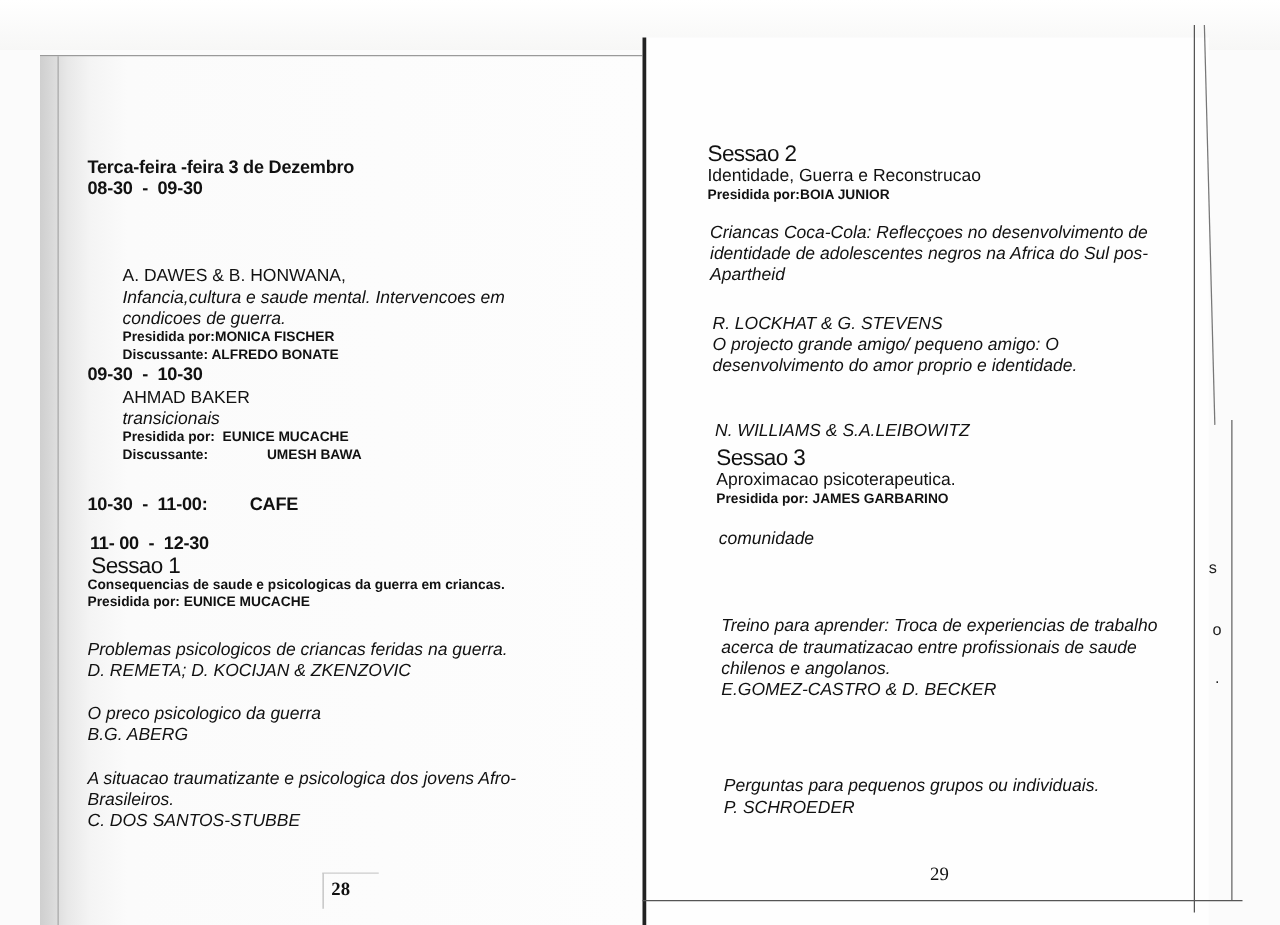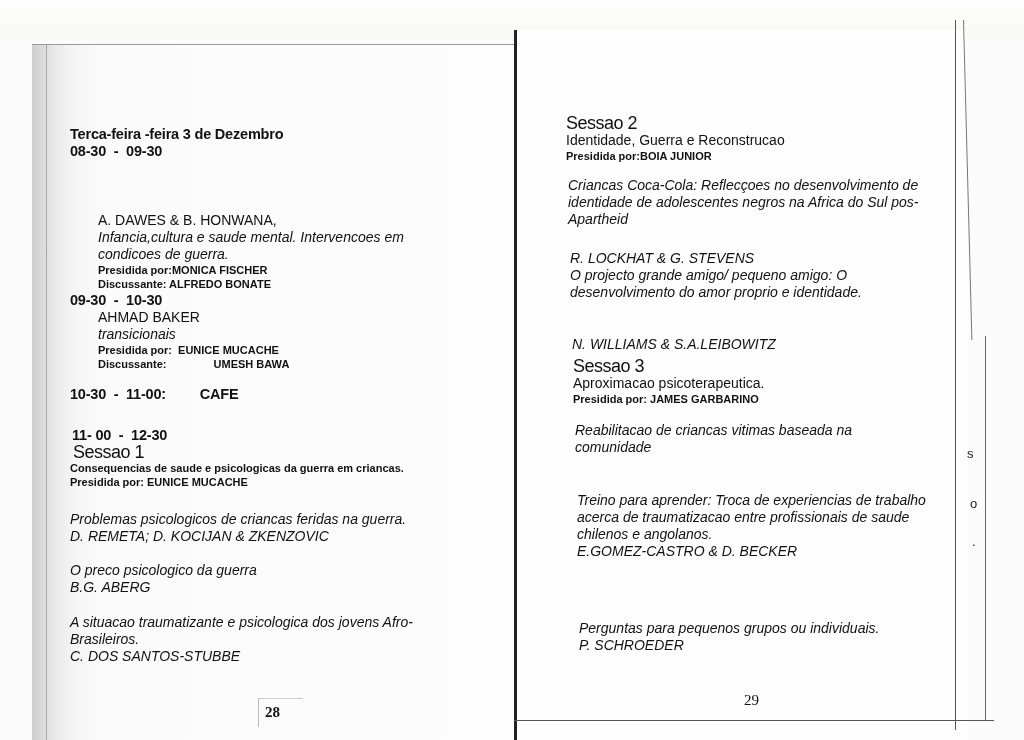--- a/index.html
+++ b/index.html
@@ -90,21 +90,21 @@
       <span>Presidida por:</span>&nbsp;
       <span>EUNICE MUCACHE</span>
     </span>
     <span class="line small-b">
       <span>Discussante:</span><span class="gap-tab2"></span>
       <span>UMESH BAWA</span>
     </span>
   </div>
 </div>
 
-<div class="block hdr" style="left:70px; top:386px;">
+<div class="block hdr" style="left:70px; top:396px;">
   <span style="white-space:pre;">10-30  -  11-00:</span><span class="gap-tab"></span>
   <span>CAFE</span>
 </div>
 
 <div class="block" style="left:70px; top:427px;">
   <span class="line hdr" style="white-space:pre; padding-left:2px;">11- 00  -  12-30</span>
   <span class="line sess" style="padding-left:3px;">Sessao 1</span>
   <span class="line small-b">Consequencias de saude e psicologicas da guerra em criancas.</span>
   <span class="line small-b">Presidida por: EUNICE MUCACHE</span>
 </div>
@@ -156,21 +156,20 @@
   <span class="line title-n">N. WILLIAMS &amp; S.A.LEIBOWITZ</span>
 </div>
 
 <div class="block" style="left:573px; top:358px;">
   <span class="line sess">Sessao 3</span>
   <span class="line author-b">Aproximacao psicoterapeutica.</span>
   <span class="line small-b">Presidida por: JAMES GARBARINO</span>
 </div>
 
 <div class="block" style="left:575px; top:422px;">
-  <span class="line title-n">Reabilitacao de criancas vitimas  baseada na</span>
   <span class="line title-n">comunidade</span>
 </div>
 
 <div class="block" style="left:577px; top:492px;">
   <span class="line title-n">Treino para aprender: Troca de experiencias de trabalho</span>
   <span class="line title-n">acerca de  traumatizacao entre profissionais de saude</span>
   <span class="line title-n">chilenos e angolanos.</span>
   <span class="line title-n">E.GOMEZ-CASTRO &amp; D. BECKER</span>
 </div>
 

